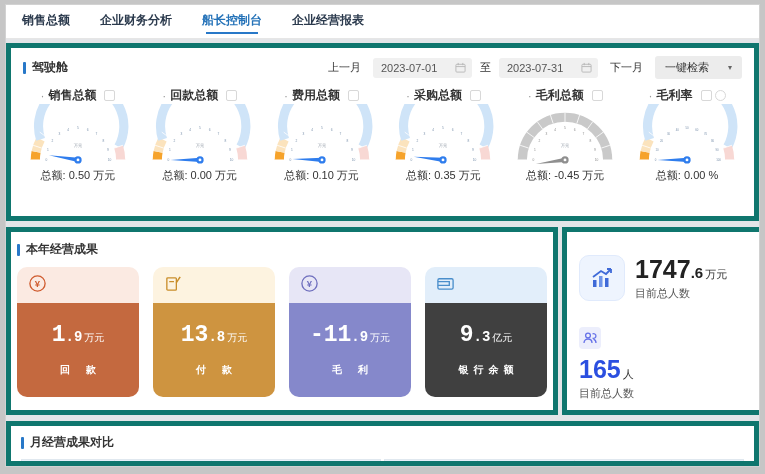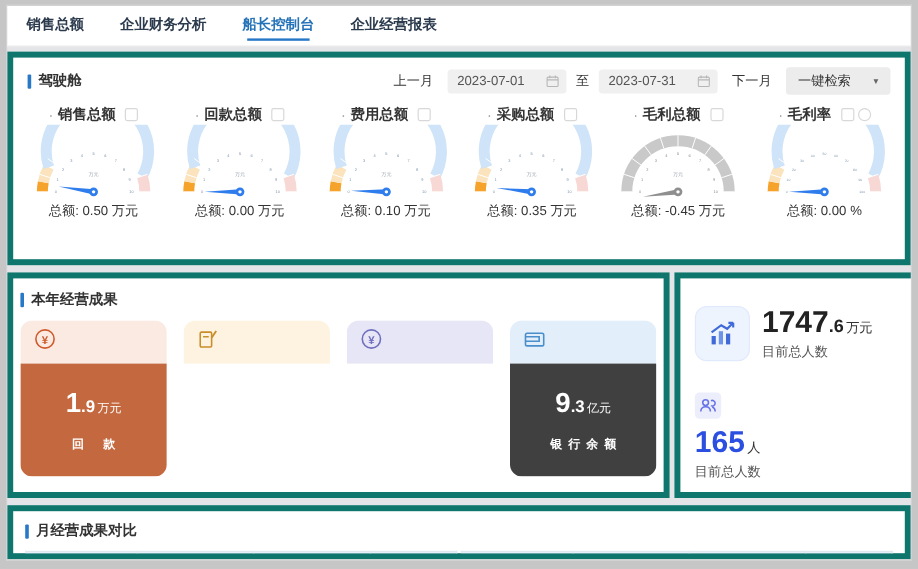--- a/index.html
+++ b/index.html
@@ -38,21 +38,21 @@
   .mini-ic.round{border-radius:50%;}
   .gauge-total{font-size:11px;color:#333;margin-top:1px;}
   .gauge-total b{font-weight:normal;}
   
   .mid{margin-top:6px;flex:0 0 178px;display:flex;gap:4px;}
   .annual{flex:1;padding:9px 6px;}
   .cards{display:flex;gap:14px;margin-top:9px;}
   .card{width:122px;height:130px;border-radius:10px;overflow:hidden;display:flex;flex-direction:column;}
   .card-head{height:36px;display:flex;align-items:center;padding-left:11px;flex:0 0 auto;}
   .card-body{flex:1;display:flex;flex-direction:column;align-items:center;justify-content:center;color:#fff;}
-  .card-val{font-weight:bold;line-height:1;}
+  .card-val{font-weight:bold;line-height:1;font-family:Liberation Mono, monospace;}
   .card-val .int{font-size:23px;}
   .card-val .dec{font-size:14px;}
   .card-val .unit{font-size:10px;font-weight:normal;margin-left:2px;}
   .card-label{font-size:10px;font-weight:bold;letter-spacing:5px;margin-top:16px;text-indent:5px;font-family:Liberation Mono, monospace;}
   .eff{flex:0 0 182px;padding:9px 12px;}
   .stat-big{display:flex;align-items:flex-end;gap:10px;margin-top:14px;}
   .icon-box{width:44px;height:44px;border-radius:10px;display:flex;align-items:center;justify-content:center;
     background:#eef4fe;border:1px solid #e0eafc;}
   .num-line{line-height:1;white-space:nowrap;}
   .num-line .int{font-size:25px;font-weight:bold;color:#222;}
@@ -389,27 +389,35 @@
             </div>
           </div>
           <div class="card">
             <div class="card-head" style="background:#fdf3e0">
               <span><svg width="19" height="19" viewBox="0 0 20 20">
                   <rect x="3" y="4" width="10" height="13" rx="1" fill="none" stroke="#c98e2a" stroke-width="1.4"></rect>
                   <line x1="13" y1="9" x2="17" y2="3" stroke="#c98e2a" stroke-width="1.6"></line>
                   <line x1="5.5" y1="8" x2="10.5" y2="8" stroke="#c98e2a" stroke-width="1.2"></line>
                 </svg></span>
             </div>
+            <div class="card-body" style="background:#ce9440">
+              <div class="card-val"><span class="int">13</span><span class="dec">.8</span><span class="unit">万元</span></div>
+              <div class="card-label">付 款</div>
+            </div>
           </div>
           <div class="card">
             <div class="card-head" style="background:#e7e6f6">
               <span><svg width="19" height="19" viewBox="0 0 20 20">
                   <circle cx="10" cy="10" r="8" fill="none" stroke="#6f6fbe" stroke-width="1.4"></circle>
                   <text x="10" y="14" font-size="10" fill="#6f6fbe" text-anchor="middle" font-weight="bold">¥</text>
                 </svg></span>
+            </div>
+            <div class="card-body" style="background:#8588cb">
+              <div class="card-val"><span class="int">-11</span><span class="dec">.9</span><span class="unit">万元</span></div>
+              <div class="card-label">毛 利</div>
             </div>
           </div>
           <div class="card">
             <div class="card-head" style="background:#e2eefa">
               <span><svg width="19" height="19" viewBox="0 0 20 20">
                   <rect x="2" y="5" width="16" height="11" rx="1.5" fill="none" stroke="#4a8ecb" stroke-width="1.4"></rect>
                   <path d="M2 8 L14 8 L14 12 L2 12" fill="none" stroke="#4a8ecb" stroke-width="1.4"></path>
                 </svg></span>
             </div>
             <div class="card-body" style="background:#404040">

